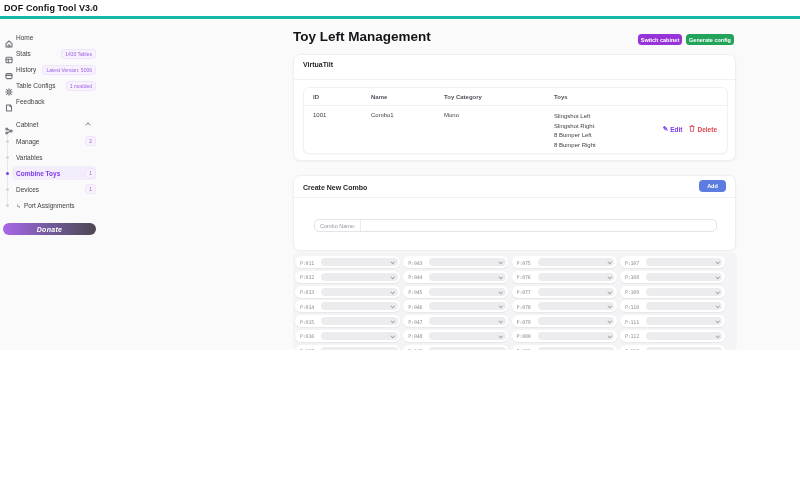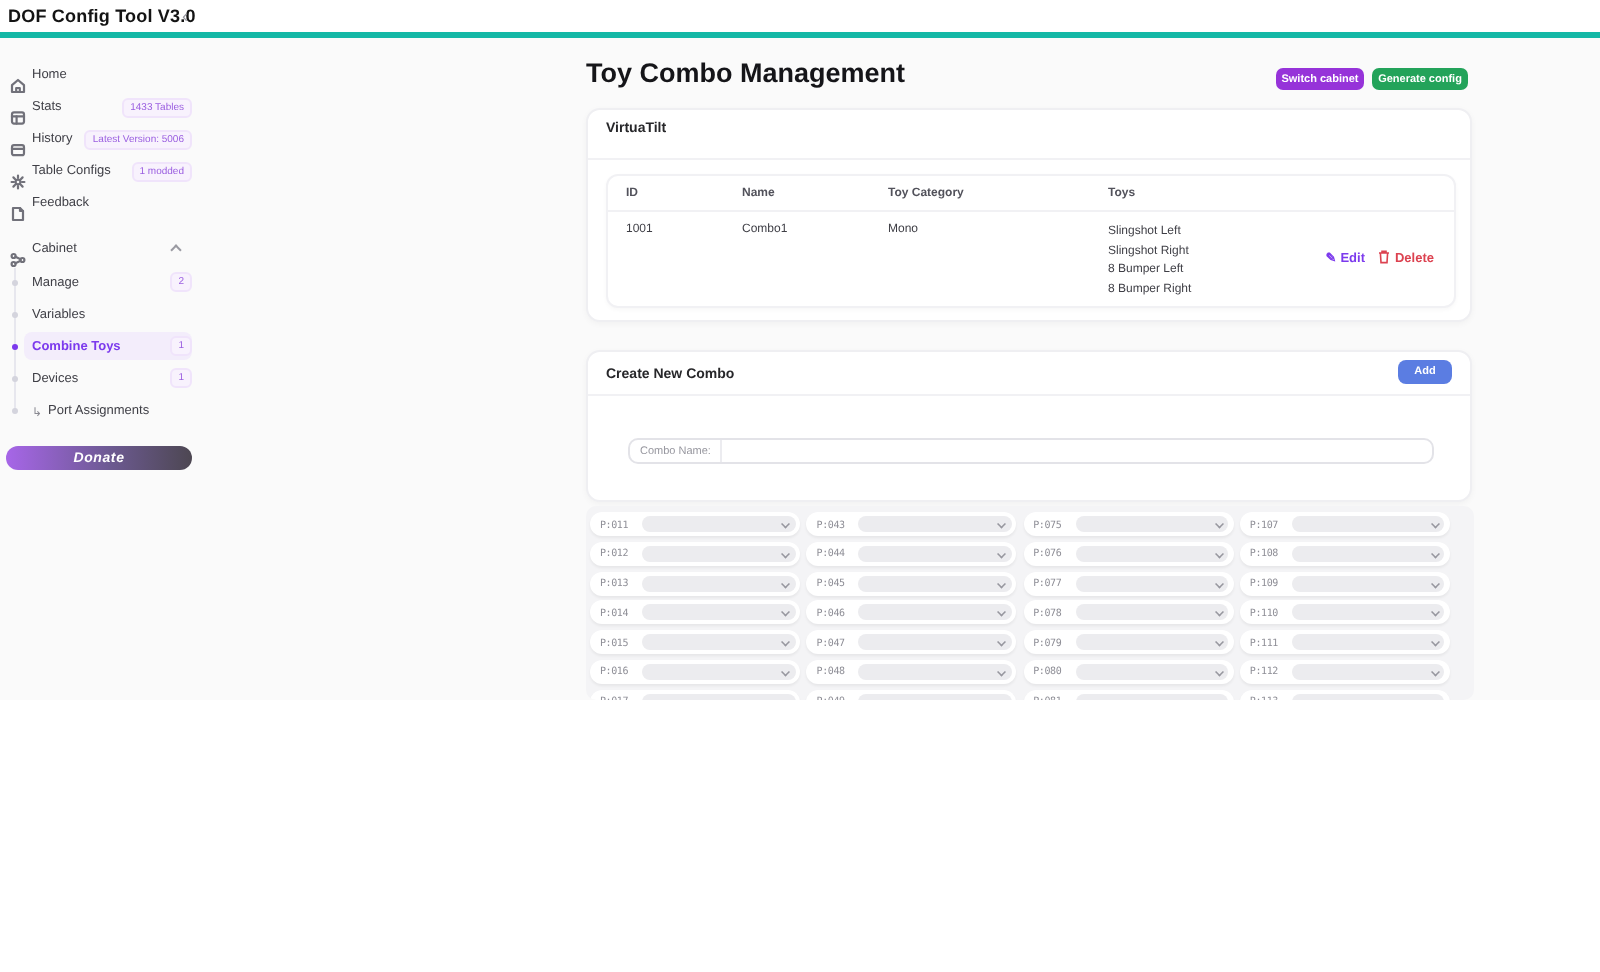--- a/index.html
+++ b/index.html
@@ -157,21 +157,21 @@
   <span class="pill right" style="right:4px">1</span>
 </div>
 <div class="abs tree-item" style="top:197px">
   <span class="dot"></span>
   <span class="indent-arrow">↳</span>
   <span class="lbl indented">Port Assignments</span>
 </div>
 
 <button class="abs donate-btn">Donate</button>
 
-<div class="abs main-title">Toy Combo Management</div>
+<div class="abs main-title">Toy Left Management</div>
 <button class="abs btn btn-switch">Switch cabinet</button>
 <button class="abs btn btn-generate">Generate config</button>
 
 <div class="abs card card1">
   <span class="card-title" style="top:6px">VirtuaTilt</span>
   <div class="card-div" style="top:24px"></div>
   <div class="itable">
     <span class="ith c-id">ID</span>
     <span class="ith c-name">Name</span>
     <span class="ith c-cat">Toy Category</span>

